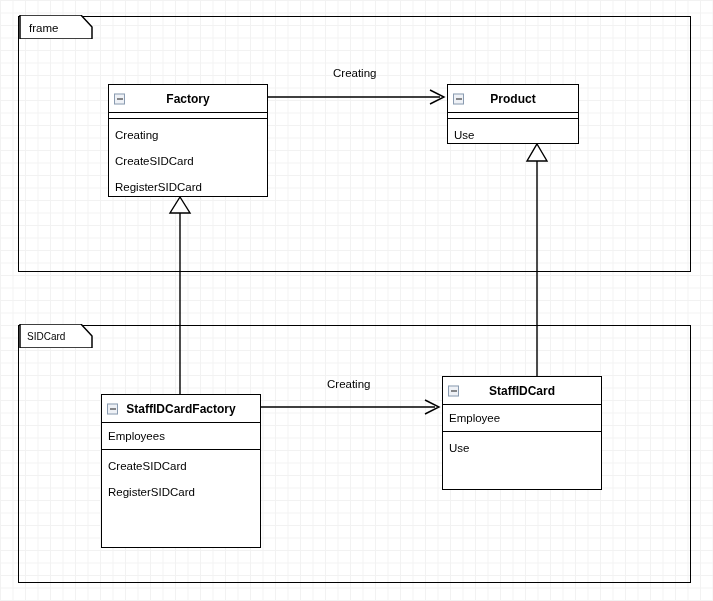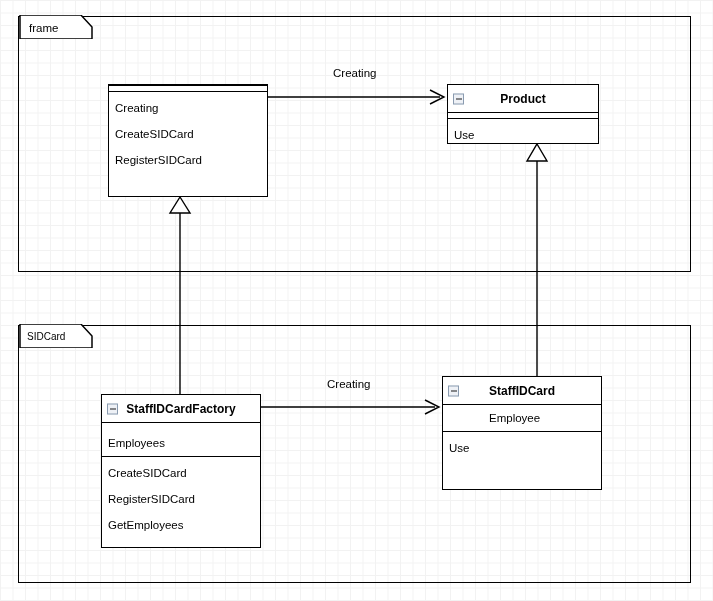--- a/index.html
+++ b/index.html
@@ -168,67 +168,70 @@
   </div>
 
   <div class="frame" style="left:18px; top:325px; width:673px; height:258px;">
     <svg class="frame-label-clip" width="78" height="26" viewBox="0 0 78 26" style="left:-1.6px; top:-1.6px;">
       <polygon points="0,0 66,0 78,13 78,26 0,26" fill="#ffffff" stroke="#000000" stroke-width="1.6"></polygon>
     </svg>
     <div style="position:absolute; left:8px; top:5px; font-size:10px; color:#000000; z-index:2;">SIDCard</div>
   </div>
 
   <div class="uml-class" style="left:108px; top:84px; width:160px; height:113px;">
+    <div class="uml-header">
+      <span class="collapse-icon"></span>
+      <span>Factory</span>
+    </div>
     <div class="uml-sep"></div>
     <div class="uml-compartment thin"></div>
     <div class="uml-sep"></div>
     <div class="uml-compartment">
       <div class="uml-member">Creating</div>
       <div class="uml-member">CreateSIDCard</div>
       <div class="uml-member">RegisterSIDCard</div>
     </div>
   </div>
 
-  <div class="uml-class" style="left:447px; top:84px; width:152px; height:60px;">
+  <div class="uml-class" style="left:447px; top:84px; width:132px; height:60px;">
     <div class="uml-header">
       <span class="collapse-icon"></span>
       <span>Product</span>
     </div>
     <div class="uml-sep"></div>
     <div class="uml-compartment thin"></div>
     <div class="uml-sep"></div>
     <div class="uml-compartment">
       <div class="uml-member">Use</div>
     </div>
   </div>
 
   <div class="uml-class" style="left:101px; top:394px; width:160px; height:154px;">
     <div class="uml-header">
       <span class="collapse-icon"></span>
       <span>StaffIDCardFactory</span>
     </div>
     <div class="uml-sep"></div>
-    <div class="uml-compartment" style="padding-top:5px; padding-bottom:4px;margin-top:7px;">
+    <div class="uml-compartment" style="padding-top:5px; padding-bottom:4px;">
       <div class="uml-member">Employees</div>
     </div>
     <div class="uml-sep"></div>
     <div class="uml-compartment">
       <div class="uml-member">CreateSIDCard</div>
       <div class="uml-member">RegisterSIDCard</div>
-      <div class="uml-member">GetEmployees</div>
     </div>
   </div>
 
   <div class="uml-class" style="left:442px; top:376px; width:160px; height:114px;">
     <div class="uml-header">
       <span class="collapse-icon"></span>
       <span>StaffIDCard</span>
     </div>
     <div class="uml-sep"></div>
-    <div class="uml-compartment" style="padding-top:5px; padding-bottom:4px;margin-left:40px;">
+    <div class="uml-compartment" style="padding-top:5px; padding-bottom:4px;">
       <div class="uml-member">Employee</div>
     </div>
     <div class="uml-sep"></div>
     <div class="uml-compartment">
       <div class="uml-member">Use</div>
     </div>
   </div>
 
   <div class="edge-label" style="left:333px; top:67px;">Creating</div>
 

